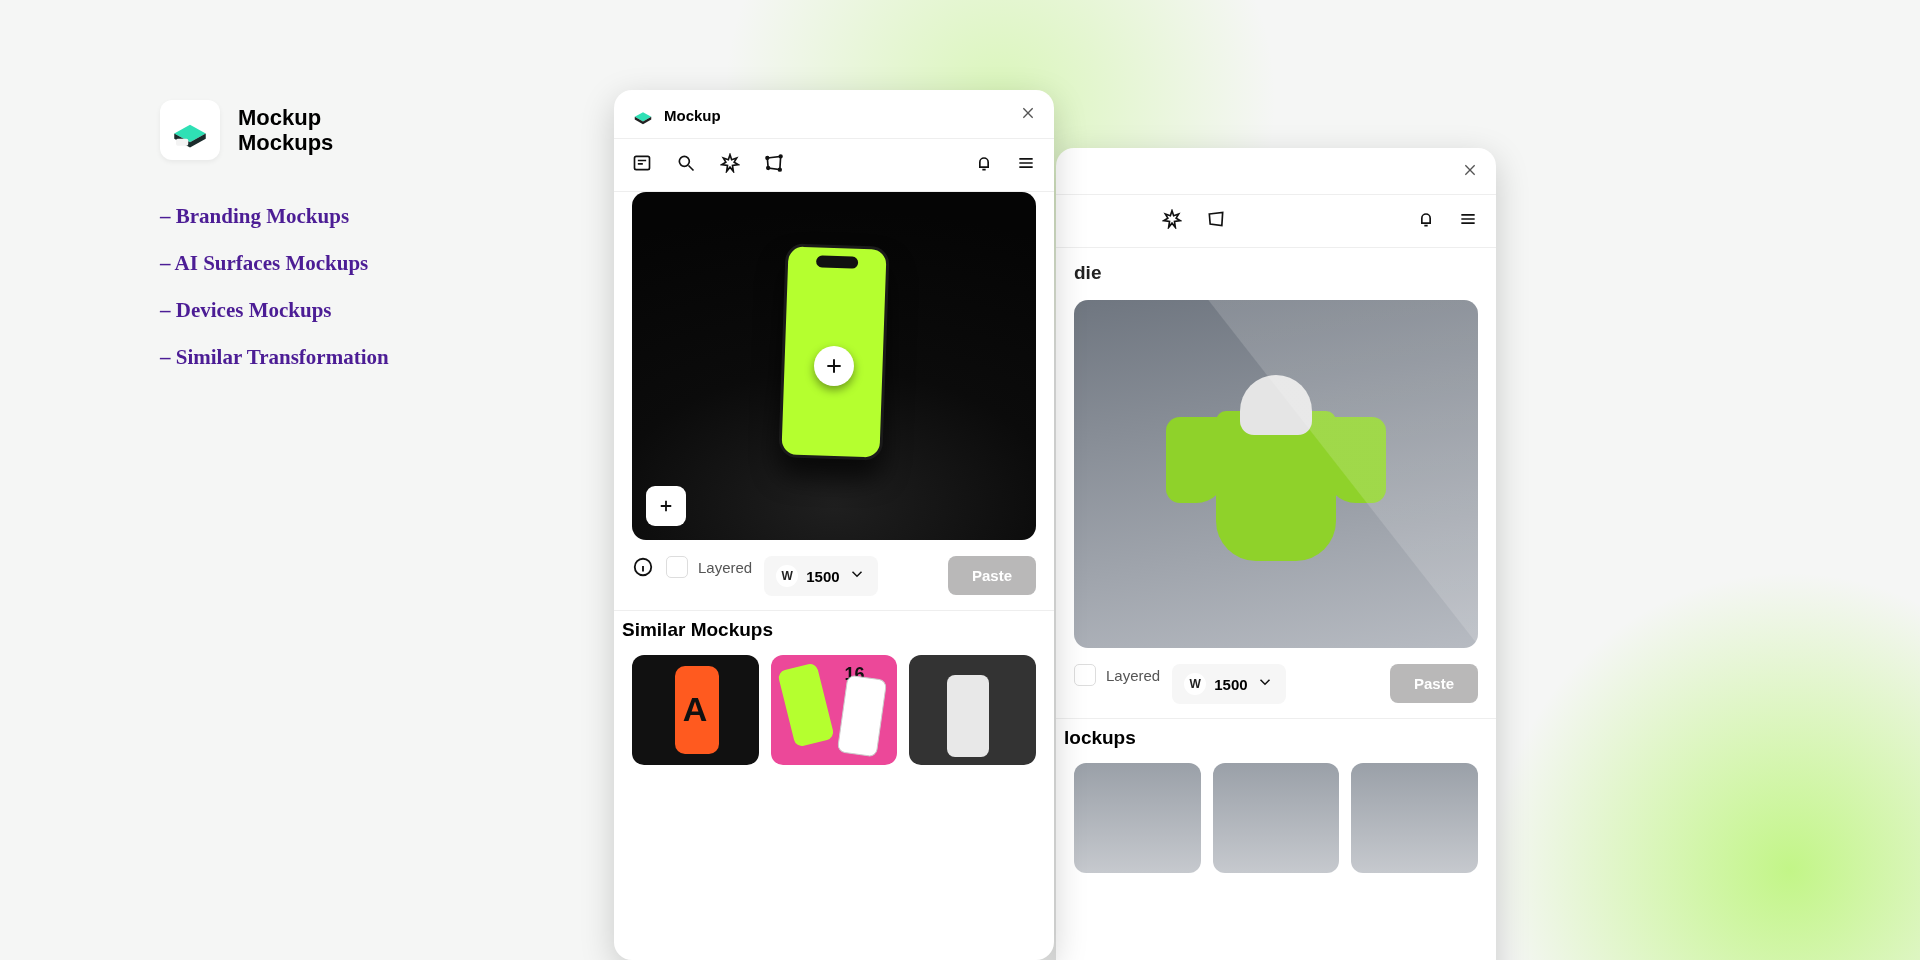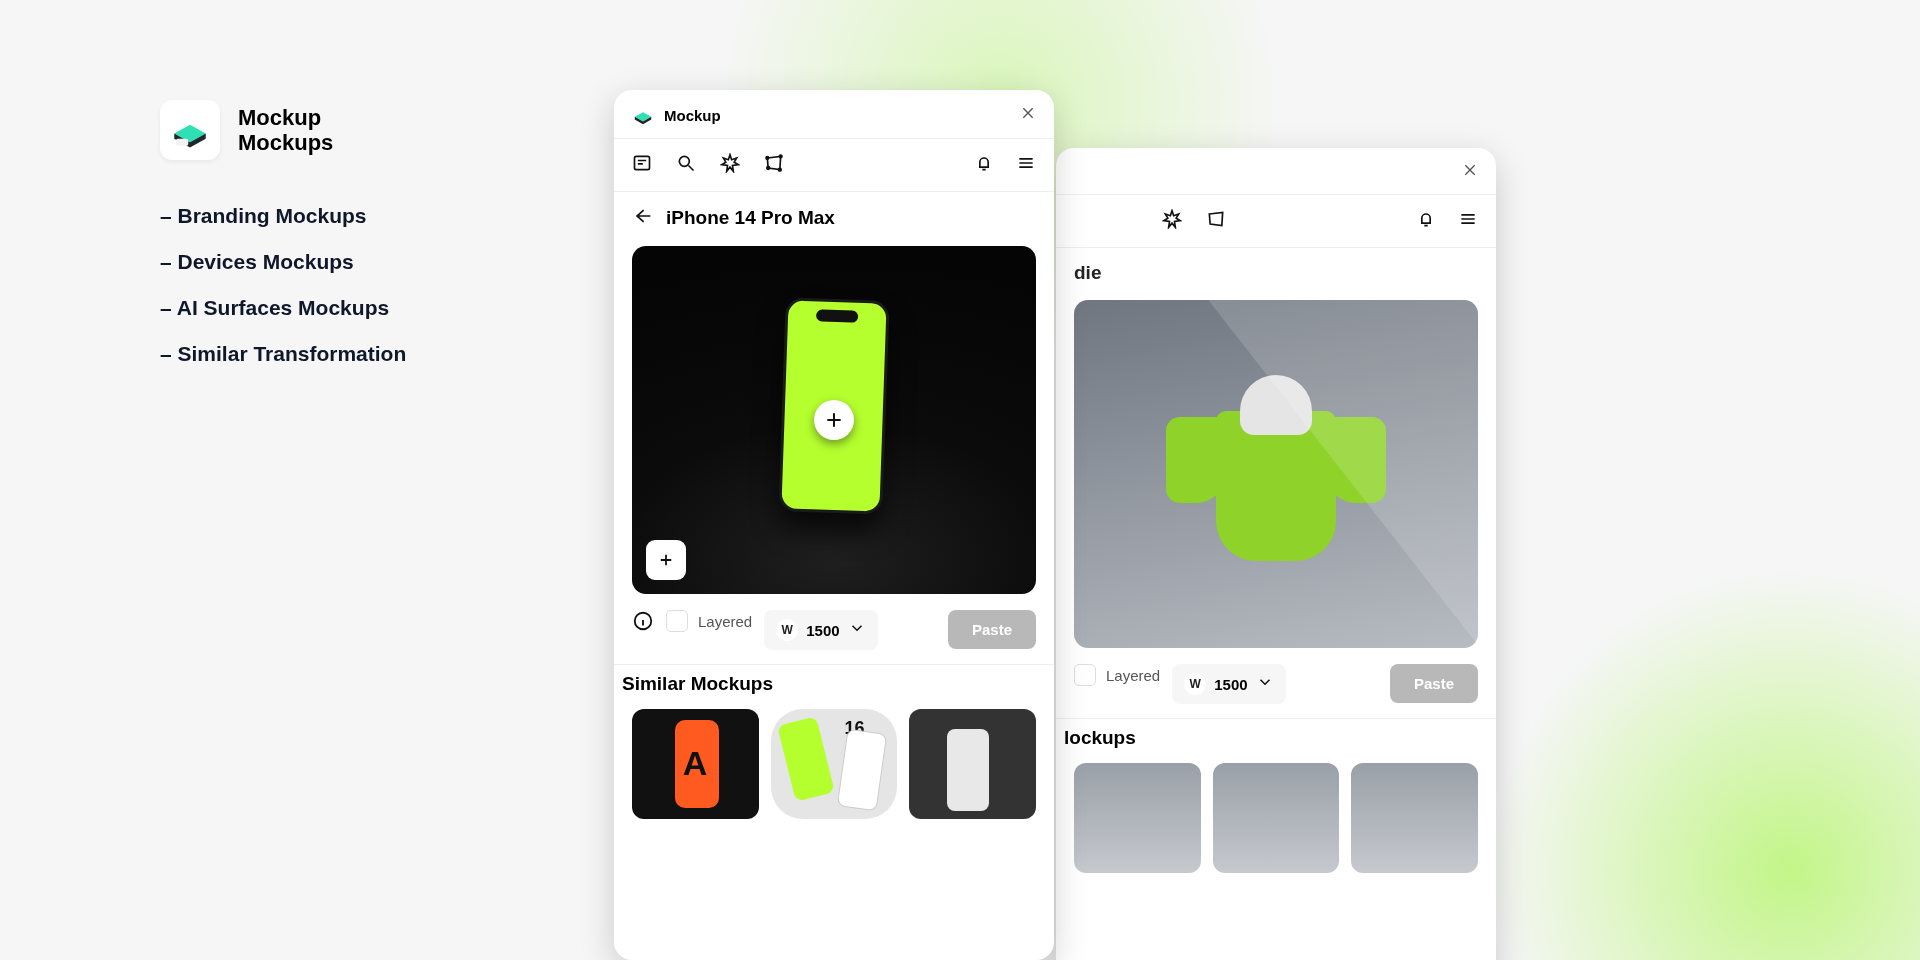--- a/index.html
+++ b/index.html
@@ -49,21 +49,21 @@
 .brand-icon svg { width: 42px; height: 42px; }
 .brand-words { font-size: 22px; font-weight: 700; line-height: 1.15; }
 .headline {
   font-size: 60px;
   font-weight: 700;
   line-height: 1.08;
   letter-spacing: -0.5px;
   margin-bottom: 130px;
   color: #0b0b0b;
 }
-.features { font-size: 21px; font-weight: 600; color: #0f172a; }
+.features { font-size: 21px; font-weight: 600; color: #4c1d95; font-family: Liberation Serif, serif; }
 .features div { margin-bottom: 22px; }
 
 
 .card {
   position: absolute;
   width: 440px;
   height: 870px;
   background: #fff;
   border-radius: 18px;
   box-shadow: 0 10px 34px rgba(0,0,0,0.18);
@@ -185,21 +185,21 @@
 
 .section-label { font-size:19px; font-weight:700; padding:8px 8px 14px; }
 
 .similar-row {
   display:flex; gap:12px; padding:0 18px;
 }
 .thumb { height:110px; flex:1; border-radius:12px; position:relative; overflow:hidden; }
 .thumb-a{background:#111;}
 .thumb-a::after{content:"";position:absolute;left:34%;top:10%;width:44px;height:88px;background:#ff5a1f;border-radius:10px;}
 .ta-A{position:absolute;left:40%;top:32%;font-size:34px;font-weight:800;color:#111;z-index:2;}
-.thumb-b{background:#e5e5e5;border-radius:32px;}
+.thumb-b{background:#ec4899;}
 .tb-ph1{position:absolute;left:12%;top:10%;width:40px;height:78px;background:#b5ff2f;border-radius:8px;transform:rotate(-14deg);}
 .tb-ph2{position:absolute;right:12%;top:20%;width:40px;height:78px;background:#fff;border-radius:8px;border:1.5px solid #ccc;transform:rotate(8deg);}
 .tb-16{position:absolute;right:26%;top:8%;font-size:18px;font-weight:800;color:#111;}
 .thumb-c{background:#333;}
 .tc-ph{position:absolute;left:30%;top:18%;width:42px;height:82px;background:#e8e8e8;border-radius:8px;}
 
 .thumb-gray{background:linear-gradient(#9aa0a8,#c6c9ce);}
 
 .card-back .toolbar-left .tool:nth-child(1),
 .card-back .toolbar-left .tool:nth-child(2){visibility:hidden;}
@@ -220,22 +220,22 @@
         <rect x="8" y="34" width="14" height="8" rx="2" fill="#f3f3f3"></rect>
       </svg>
     </div>
     <div class="brand-words">
       <div>Mockup</div>
       <div>Mockups</div>
     </div>
   </div>
   <div class="features">
     <div>– Branding Mockups</div>
+    <div>– AI Surfaces Mockups</div>
     <div>– Devices Mockups</div>
-    <div>– AI Surfaces Mockups</div>
     <div>– Similar Transformation</div>
   </div>
 </div>
 
 <div class="card card-back">
   <div class="card-titlebar">
     <div class="titleside"></div>
     <div class="close-x">
       <svg viewBox="0 0 24 24">
           <path d="M5 5 L19 19 M19 5 L5 19" fill="none"></path>
@@ -346,26 +346,20 @@
     <div class="toolbar-right">
       <div class="tool"><svg viewBox="0 0 24 24">
             <path d="M6 17 H18 M17 17 V11 a5 5 0 0 0 -10 0 V17 M10 20 h4"></path>
           </svg></div>
       <div class="tool"><svg viewBox="0 0 24 24">
             <path d="M4 7 H20 M4 12 H20 M4 17 H20"></path>
           </svg></div>
     </div>
   </div>
   <div class="hr"></div>
-  <div class="breadcrumb">
-    <span><svg viewBox="0 0 24 24">
-          <path d="M14 5 L6 12 L14 19 M6 12 H22"></path>
-        </svg></span>
-    <span class="crumb">iPhone 14 Pro Max</span>
-  </div>
   <div class="preview preview-dark">
     <div class="phone"></div>
     <div class="add-circle">
       <svg viewBox="0 0 24 24">
           <path d="M12 4 V20 M4 12 H20" fill="none"></path>
         </svg>
     </div>
     <div class="plus-pill">
       <svg viewBox="0 0 24 24">
           <path d="M12 5 V19 M5 12 H19" fill="none"></path>

